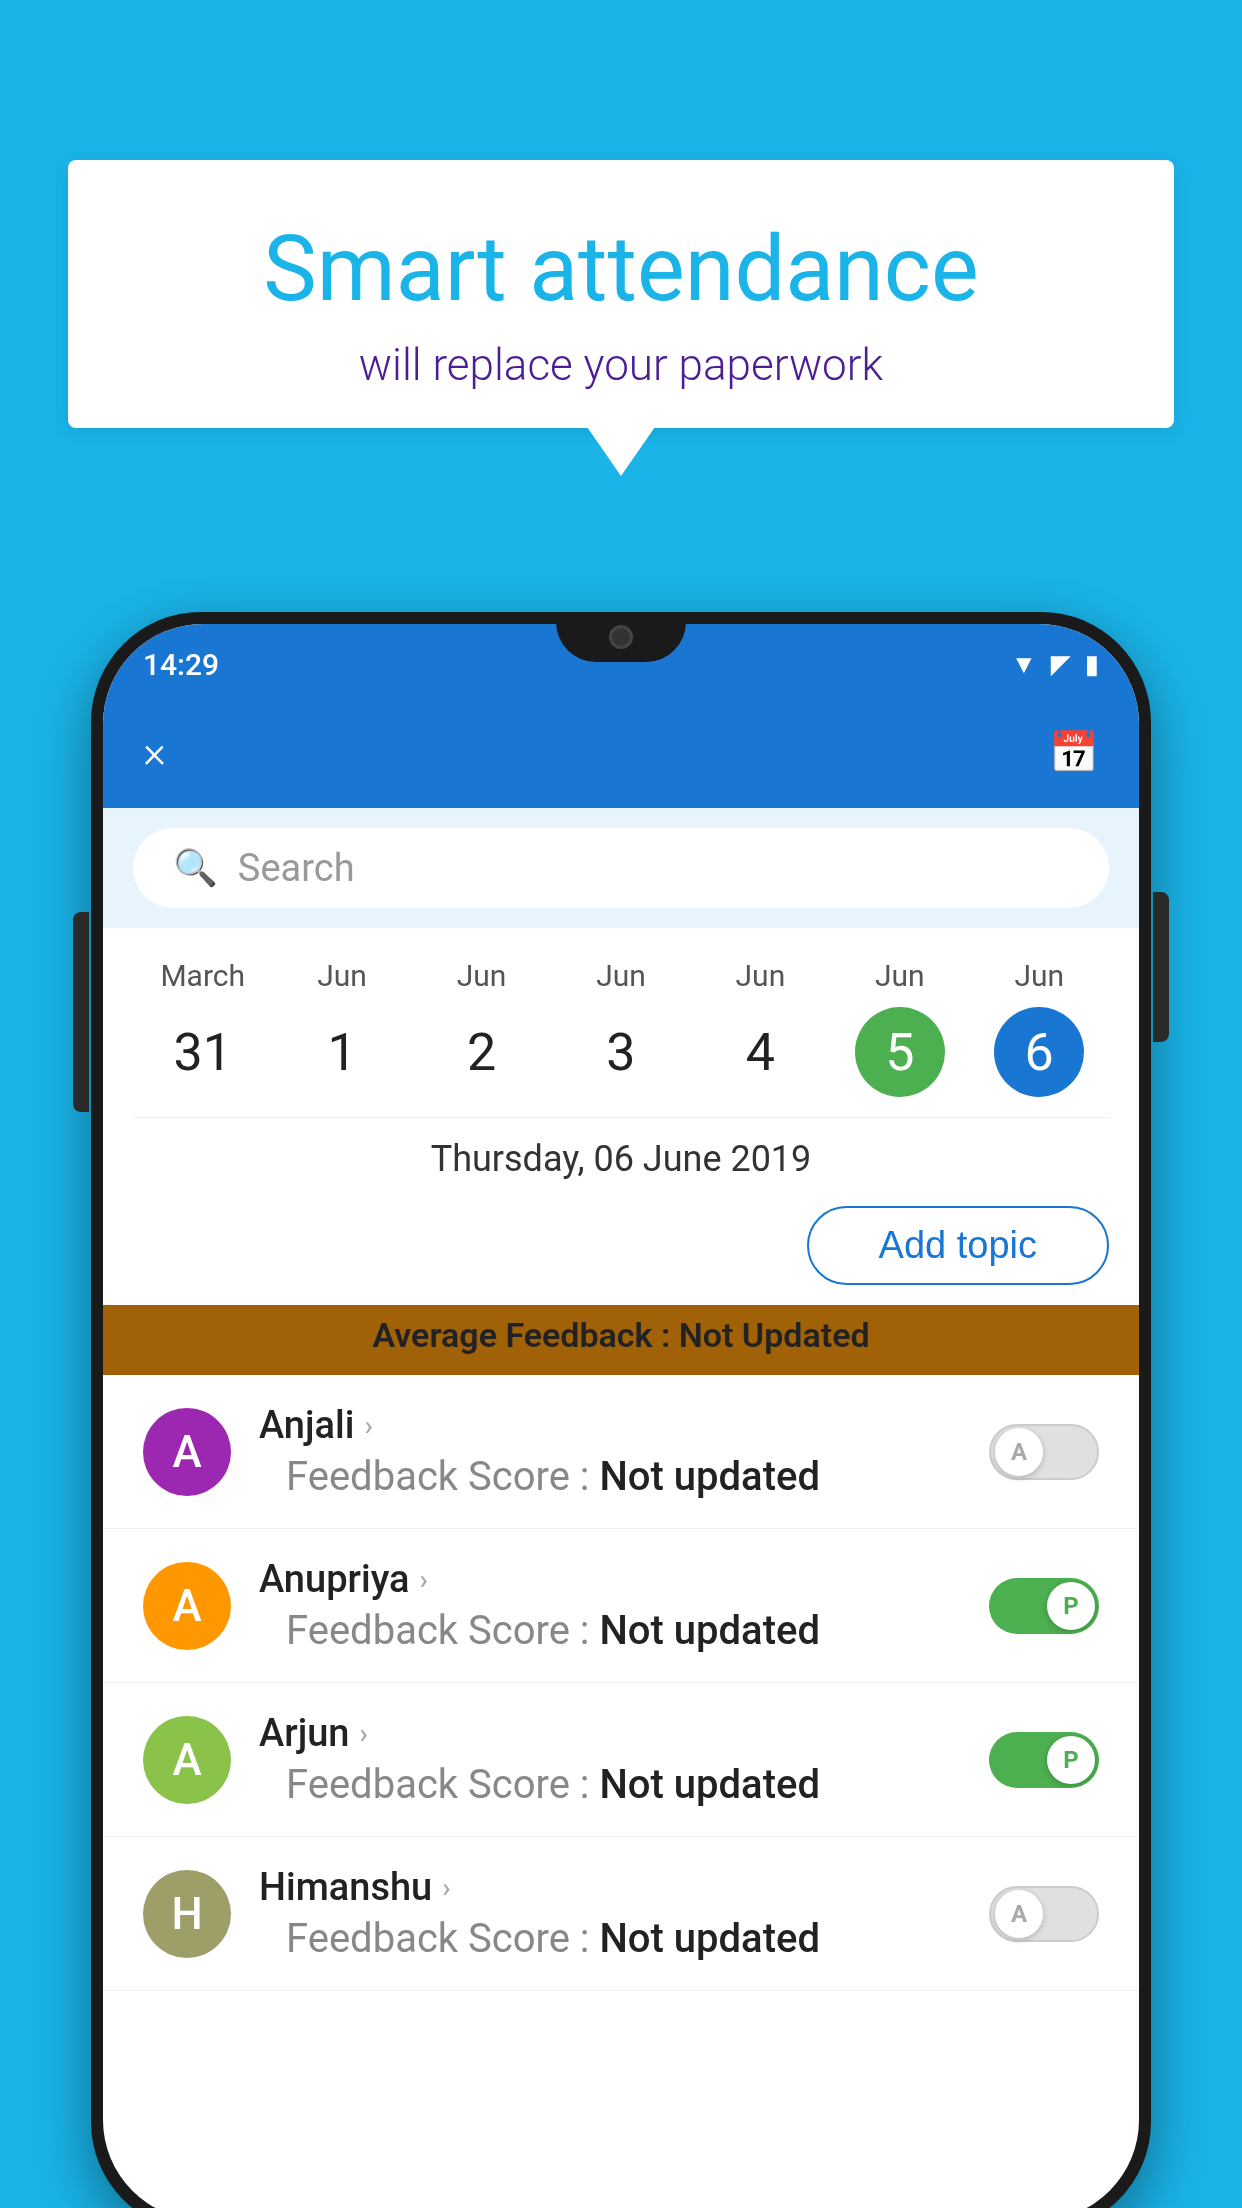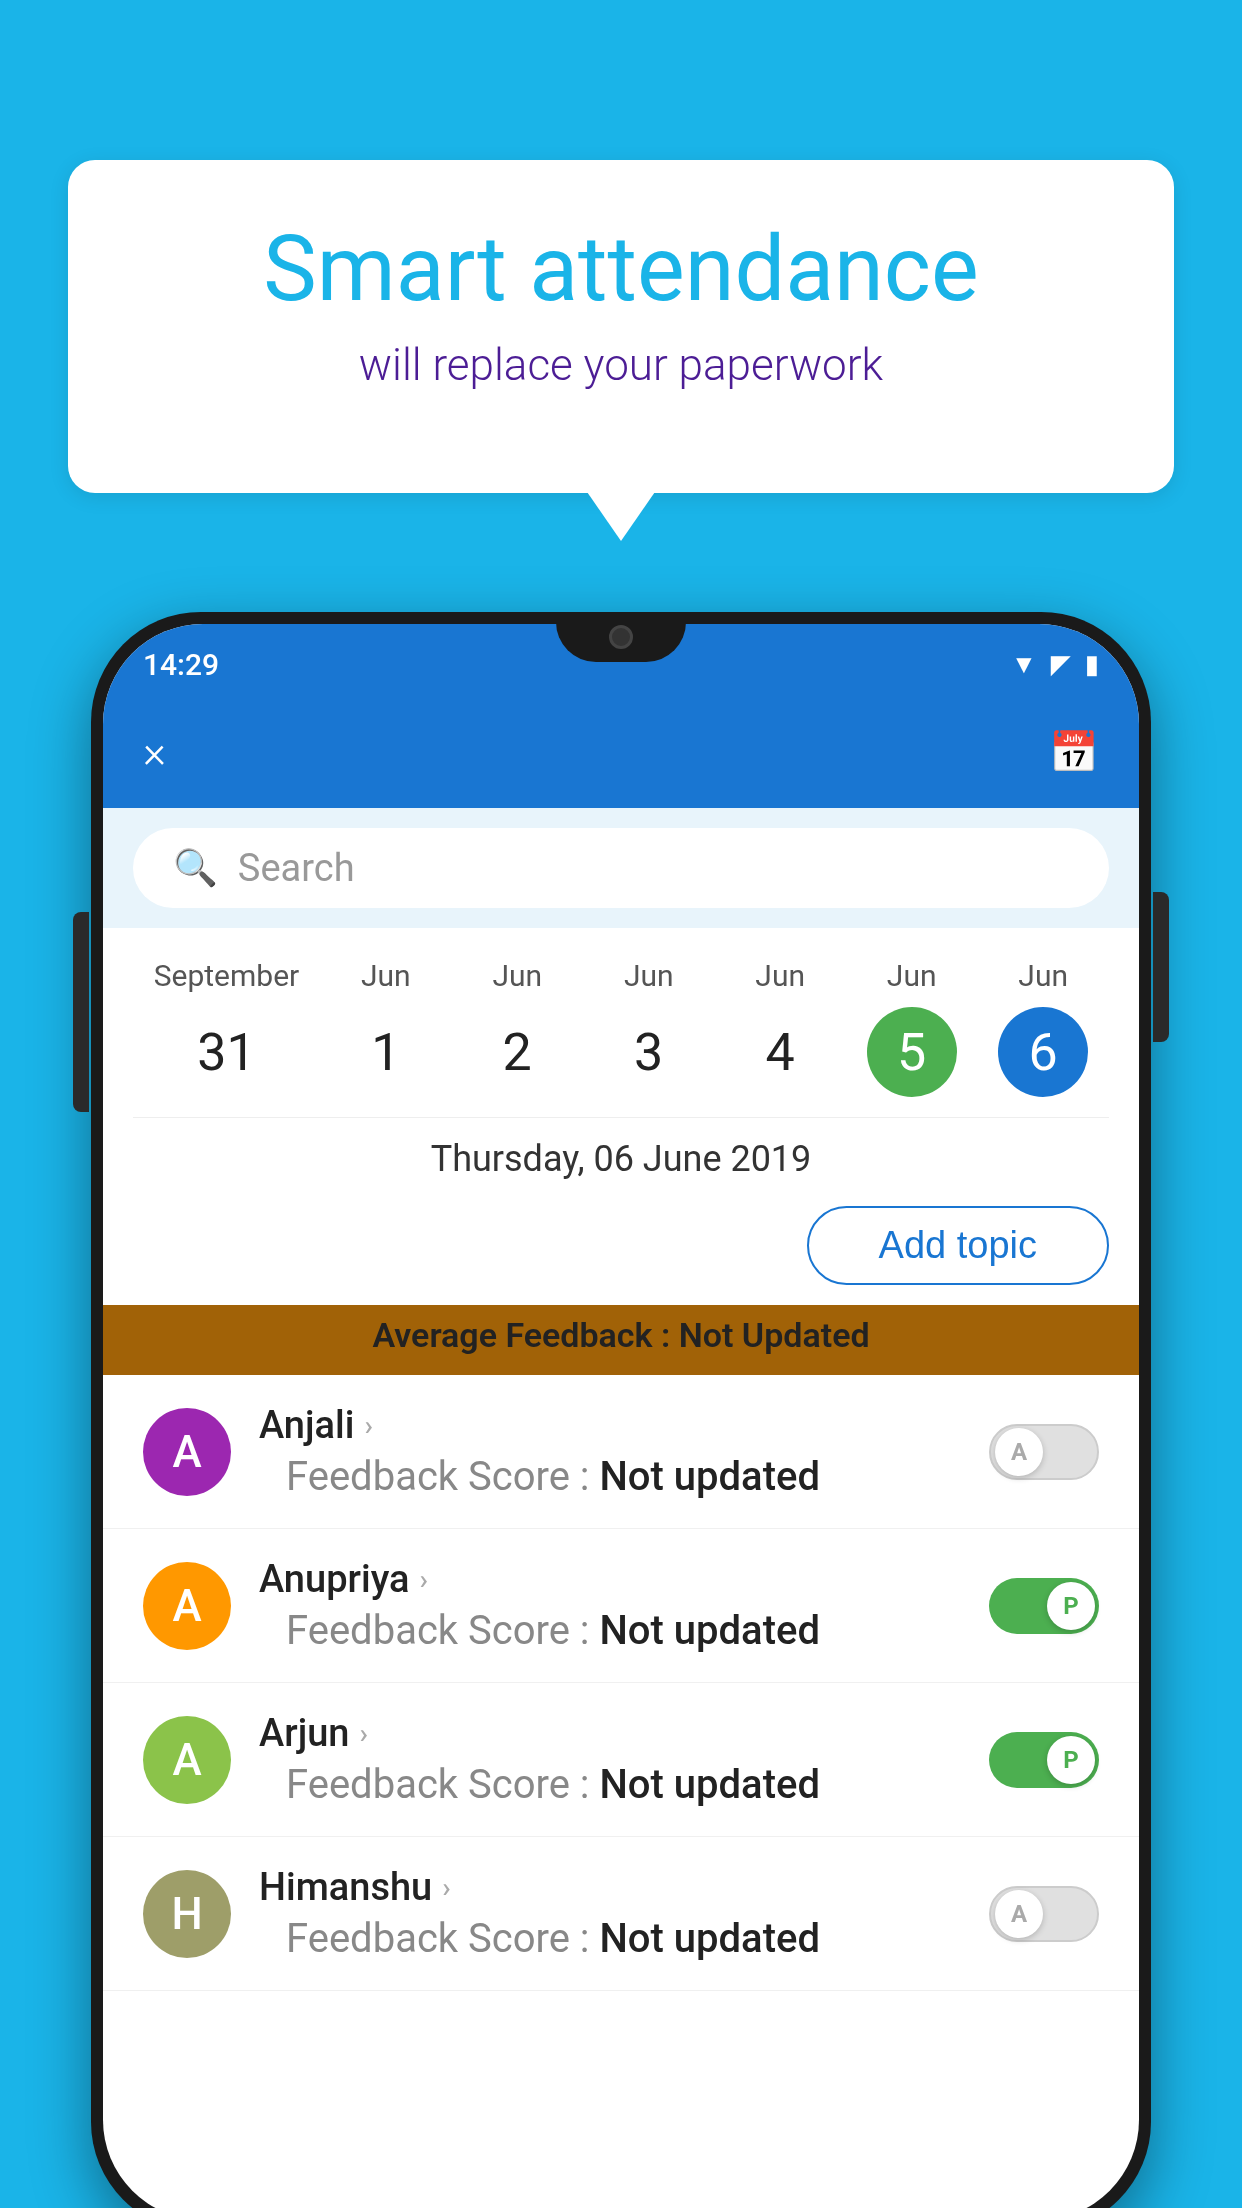--- a/index.html
+++ b/index.html
@@ -16,22 +16,22 @@
     
     .speech-bubble-container {
       position: absolute;
       top: 160px;
       left: 68px;
       right: 68px;
     }
 
     .speech-bubble {
       background: white;
-      border-radius: 27px;
-      padding: 60px 80px 102px;
+      border-radius: 8px;
+      padding: 60px 80px 37px;
       text-align: center;
       position: relative;
       box-shadow: 0 4px 20px rgba(0,0,0,0.1);
     }
 
     .speech-bubble::after {
       content: '';
       position: absolute;
       bottom: -48px;
       left: 50%;
@@ -453,21 +453,21 @@
       <div class="search-container">
         <div class="search-bar">
           <span class="search-icon-svg">🔍</span>
           <span class="search-text">Search</span>
         </div>
       </div>
 
       <div class="calendar-strip">
 
       <div class="cal-day">
-            <div class="cal-month">September</div>
+            <div class="cal-month">March</div>
             <div class="cal-num ">31</div>
           </div>
           <div class="cal-day">
             <div class="cal-month">Jun</div>
             <div class="cal-num ">1</div>
           </div>
           <div class="cal-day">
             <div class="cal-month">Jun</div>
             <div class="cal-num ">2</div>
           </div>

